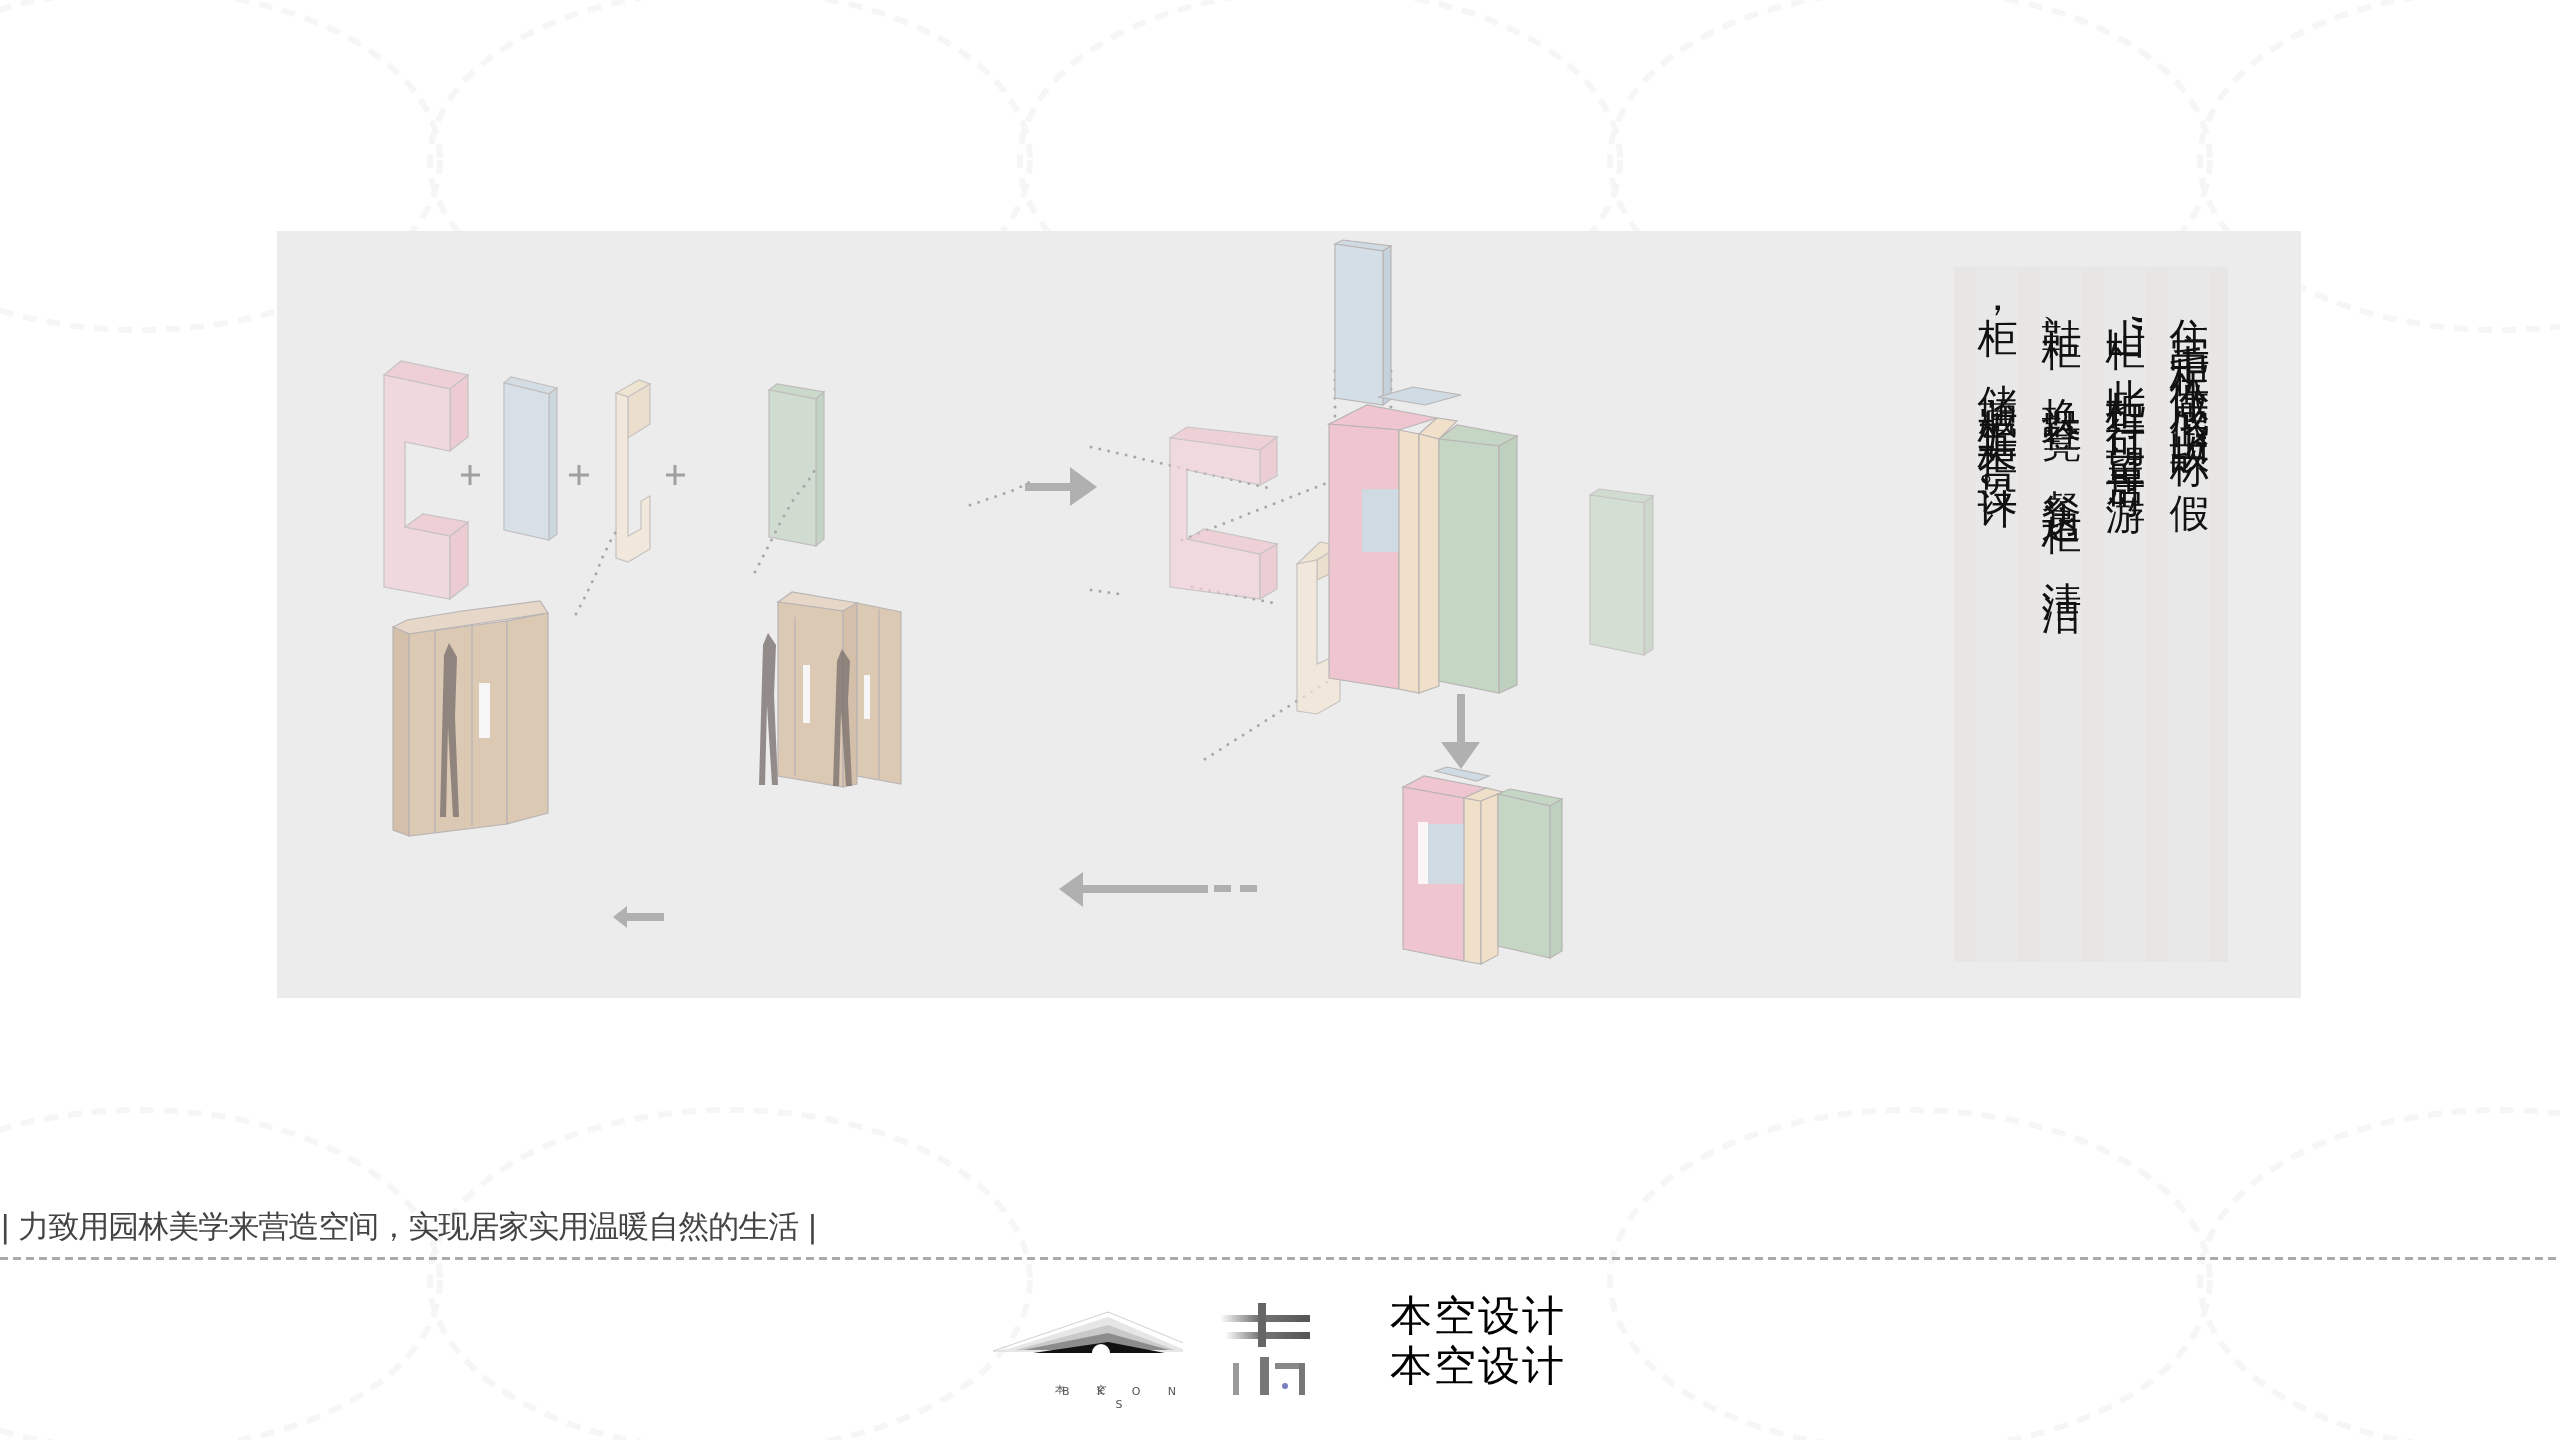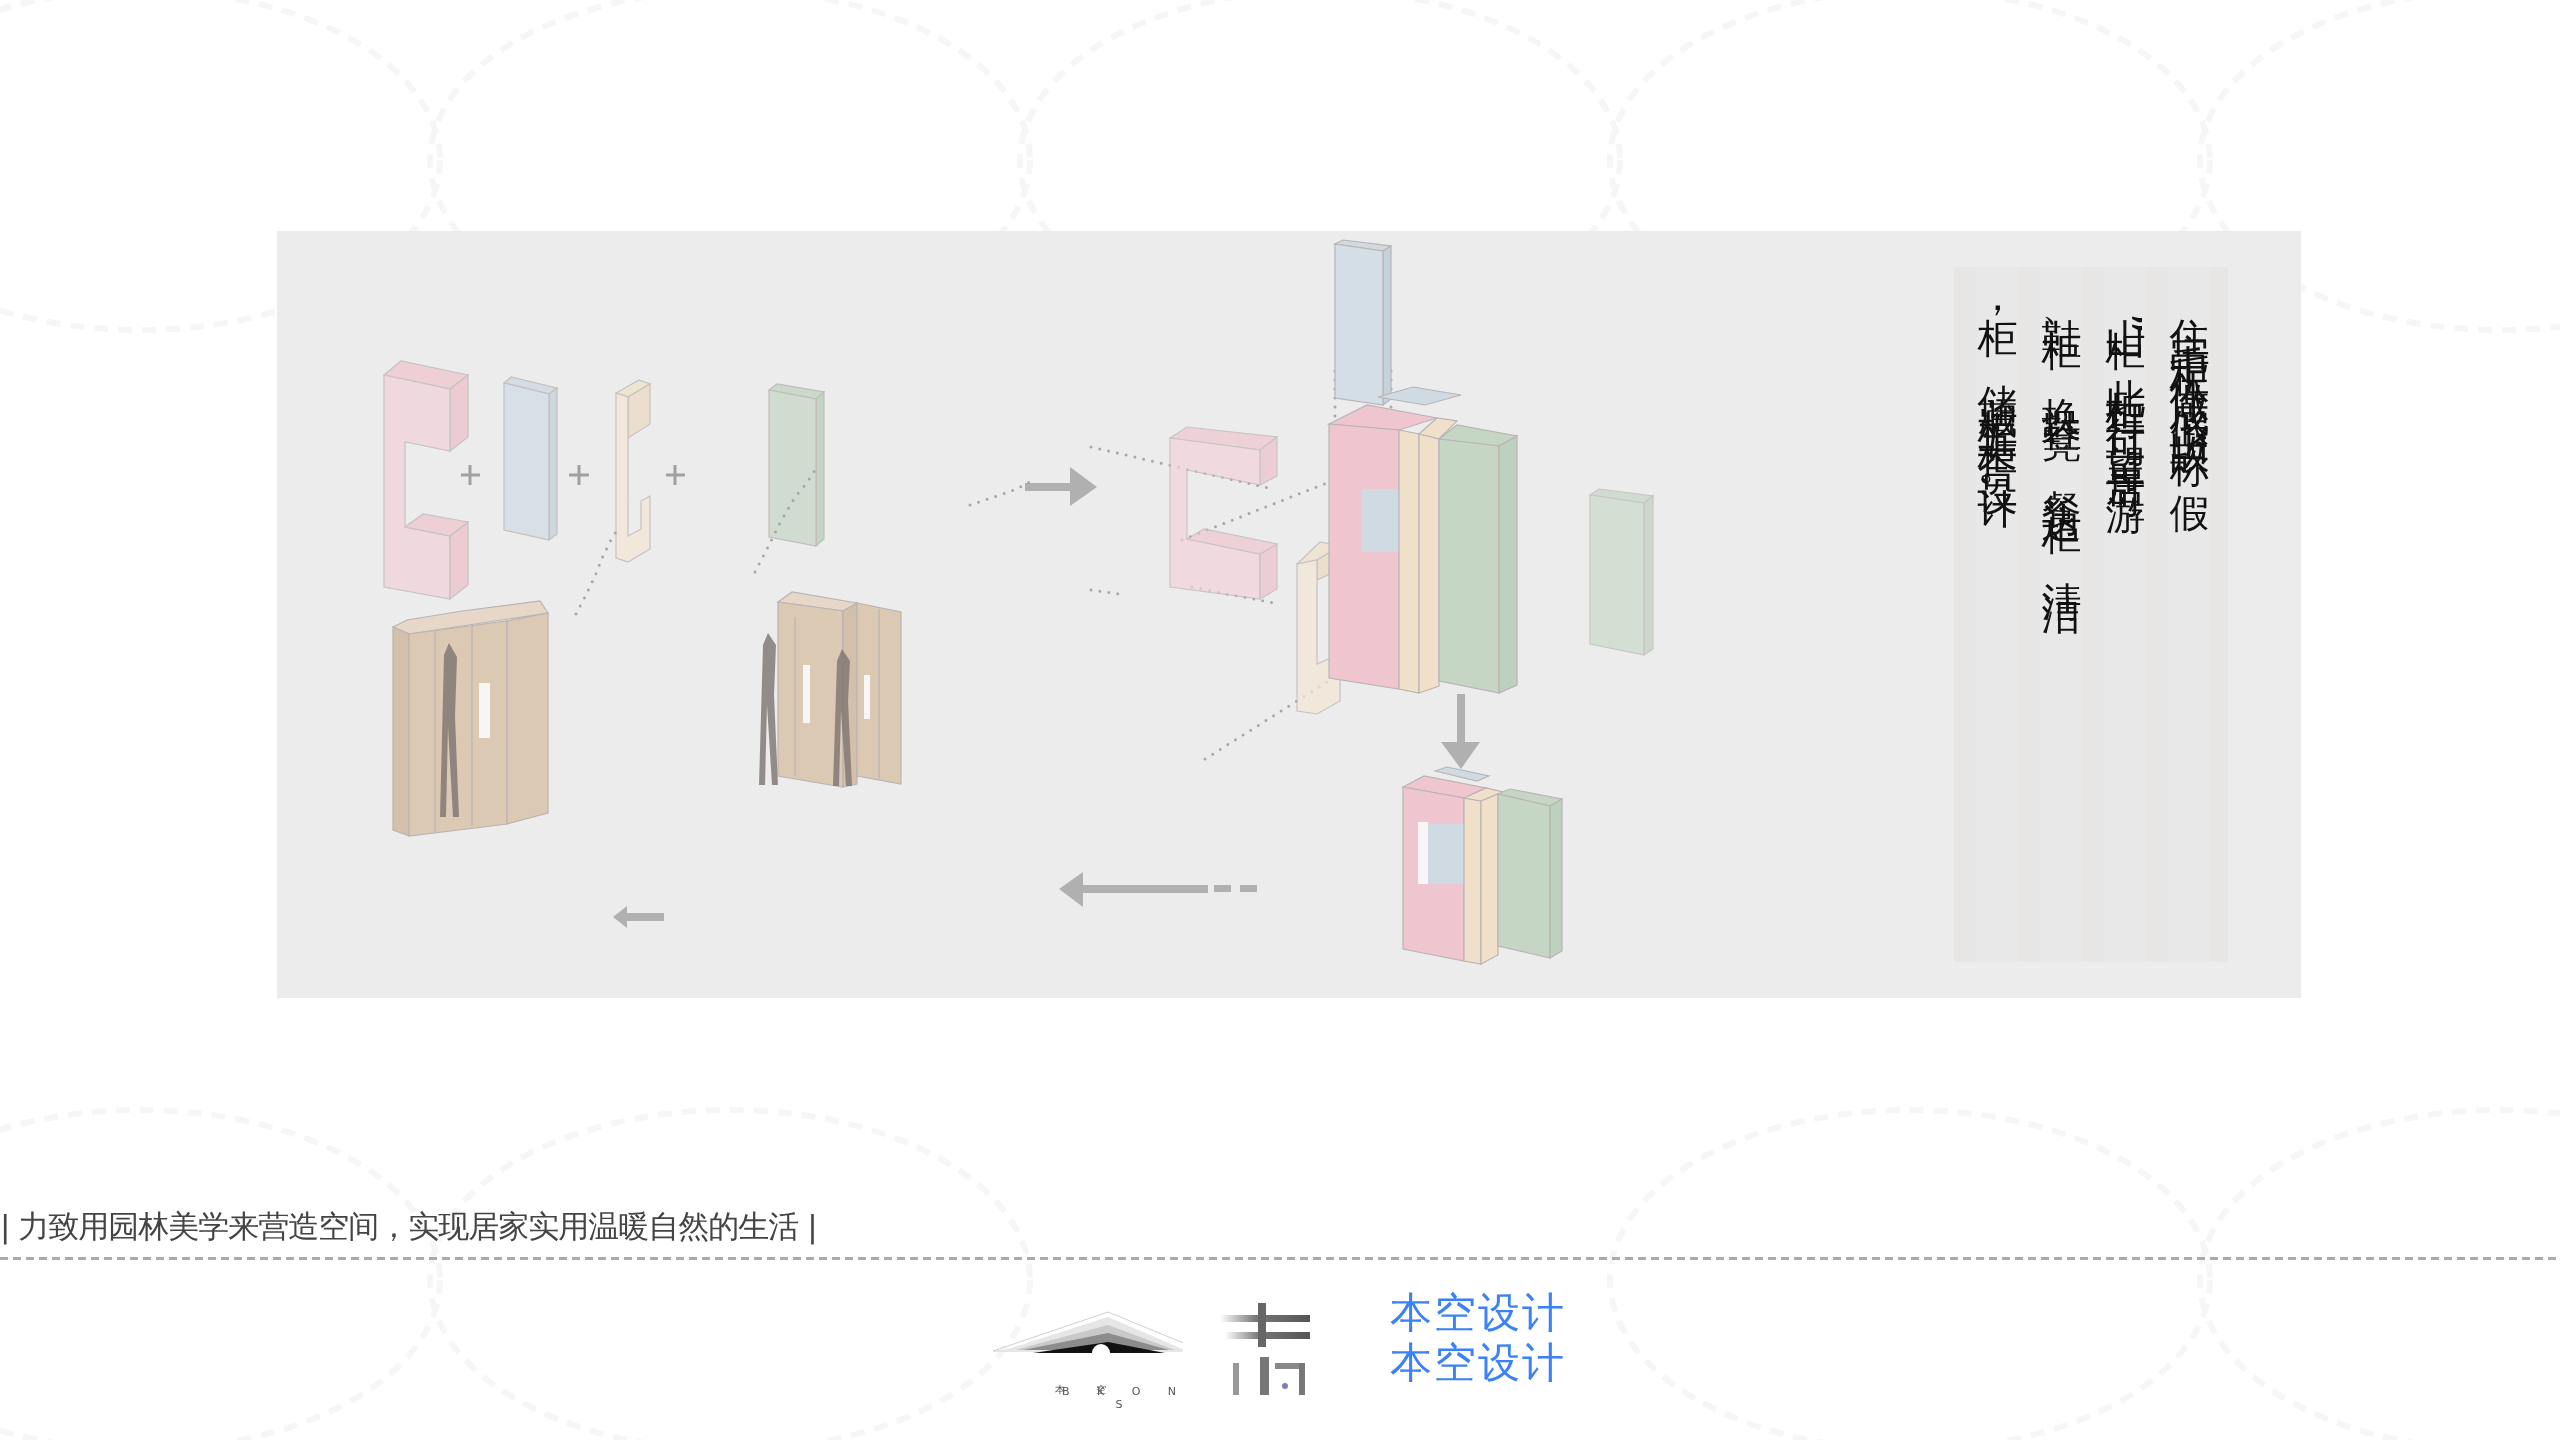--- a/index.html
+++ b/index.html
@@ -10,22 +10,22 @@
   .diagram-svg { position:absolute; left:0; top:0; width:2024px; height:767px; }
   .textbox { position:absolute; left:1677px; top:36px; width:274px; height:695px; background:#e8e5e5;
              display:flex; flex-direction:row-reverse; justify-content:space-between; padding:0 18px 0 22px; box-sizing:border-box; }
   .textcol { writing-mode:vertical-rl; font-size:40px; line-height:40px; letter-spacing:13px; color:#111;
              padding-top:20px; width:42px; font-family:"DejaVu Sans", sans-serif; background:rgba(236,234,234,0.45); }
   .slogan { position:absolute; left:0; width:2560px; top:1206px; font-size:31px; color:#444;
             font-family:"DejaVu Sans", sans-serif; letter-spacing:-1px; }
   .dashline { position:absolute; left:0; top:1257px; width:2560px; height:3px;
               background:repeating-linear-gradient(90deg,#aaaaaa 0 8px, transparent 8px 13px); }
   .footer { position:absolute; left:985px; top:1285px; width:600px; height:130px; }
-  .brand-text { position:absolute; left:405px; top:6px; font-size:42px; line-height:50px; color:#3b82f6;
-                font-family:Liberation Mono, monospace; letter-spacing:2px; }
+  .brand-text { position:absolute; left:405px; top:6px; font-size:42px; line-height:50px; color:#000000;
+                font-family:Liberation Sans, sans-serif; letter-spacing:2px; }
   .bkons-label { position:absolute; left:70px; top:80px; width:140px; text-align:center; font-size:11px; color:#555; letter-spacing:12px;margin-top:20px; }
   .bkons-cn { position:absolute; left:70px; top:98px; width:140px; text-align:left; font-size:10px; color:#555; letter-spacing:14px; }
 </style>
 </head>
 <body>
 
 <svg class="watermark" width="2560" height="1440" viewBox="0 0 2560 1440">
   <g fill="none" stroke="#f6f6f6" stroke-width="6" stroke-dasharray="14 10">
     <ellipse cx="140" cy="160" rx="300" ry="170"></ellipse>
     <ellipse cx="730" cy="160" rx="300" ry="170"></ellipse>

